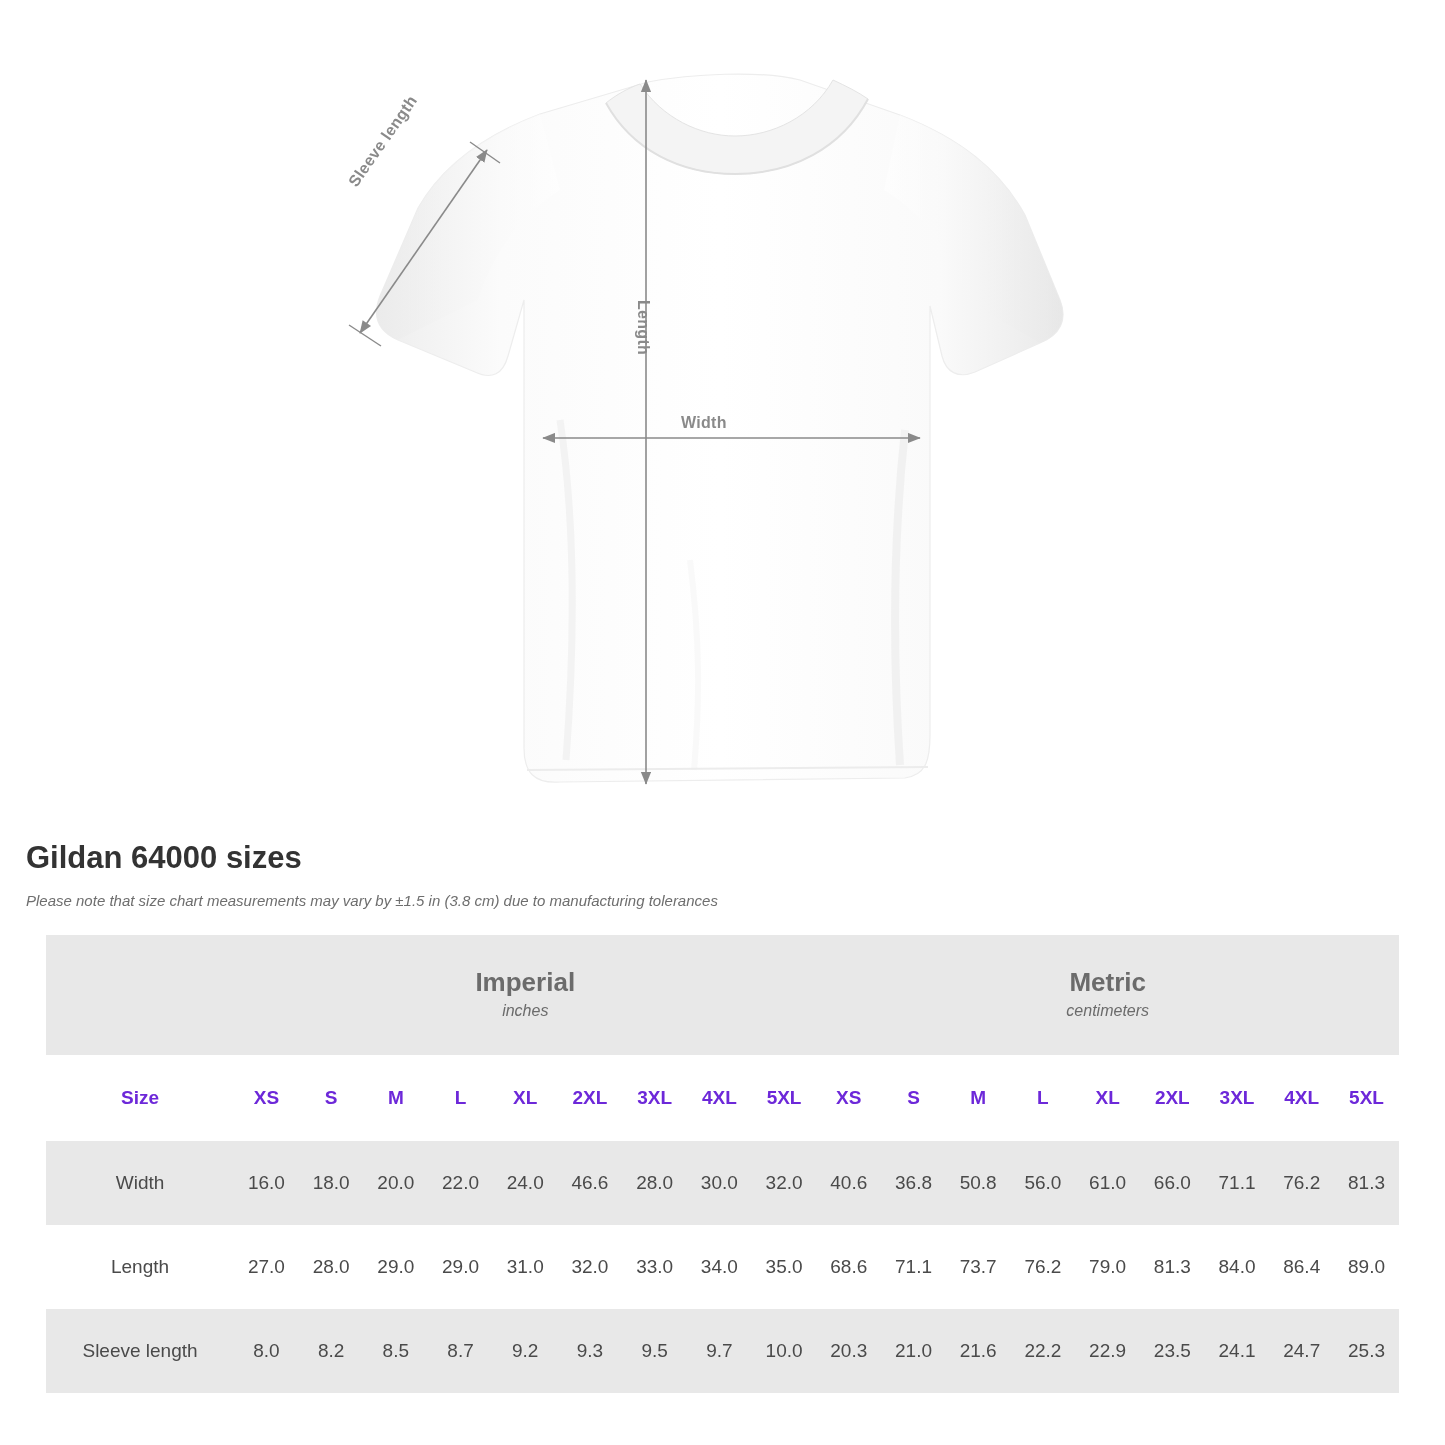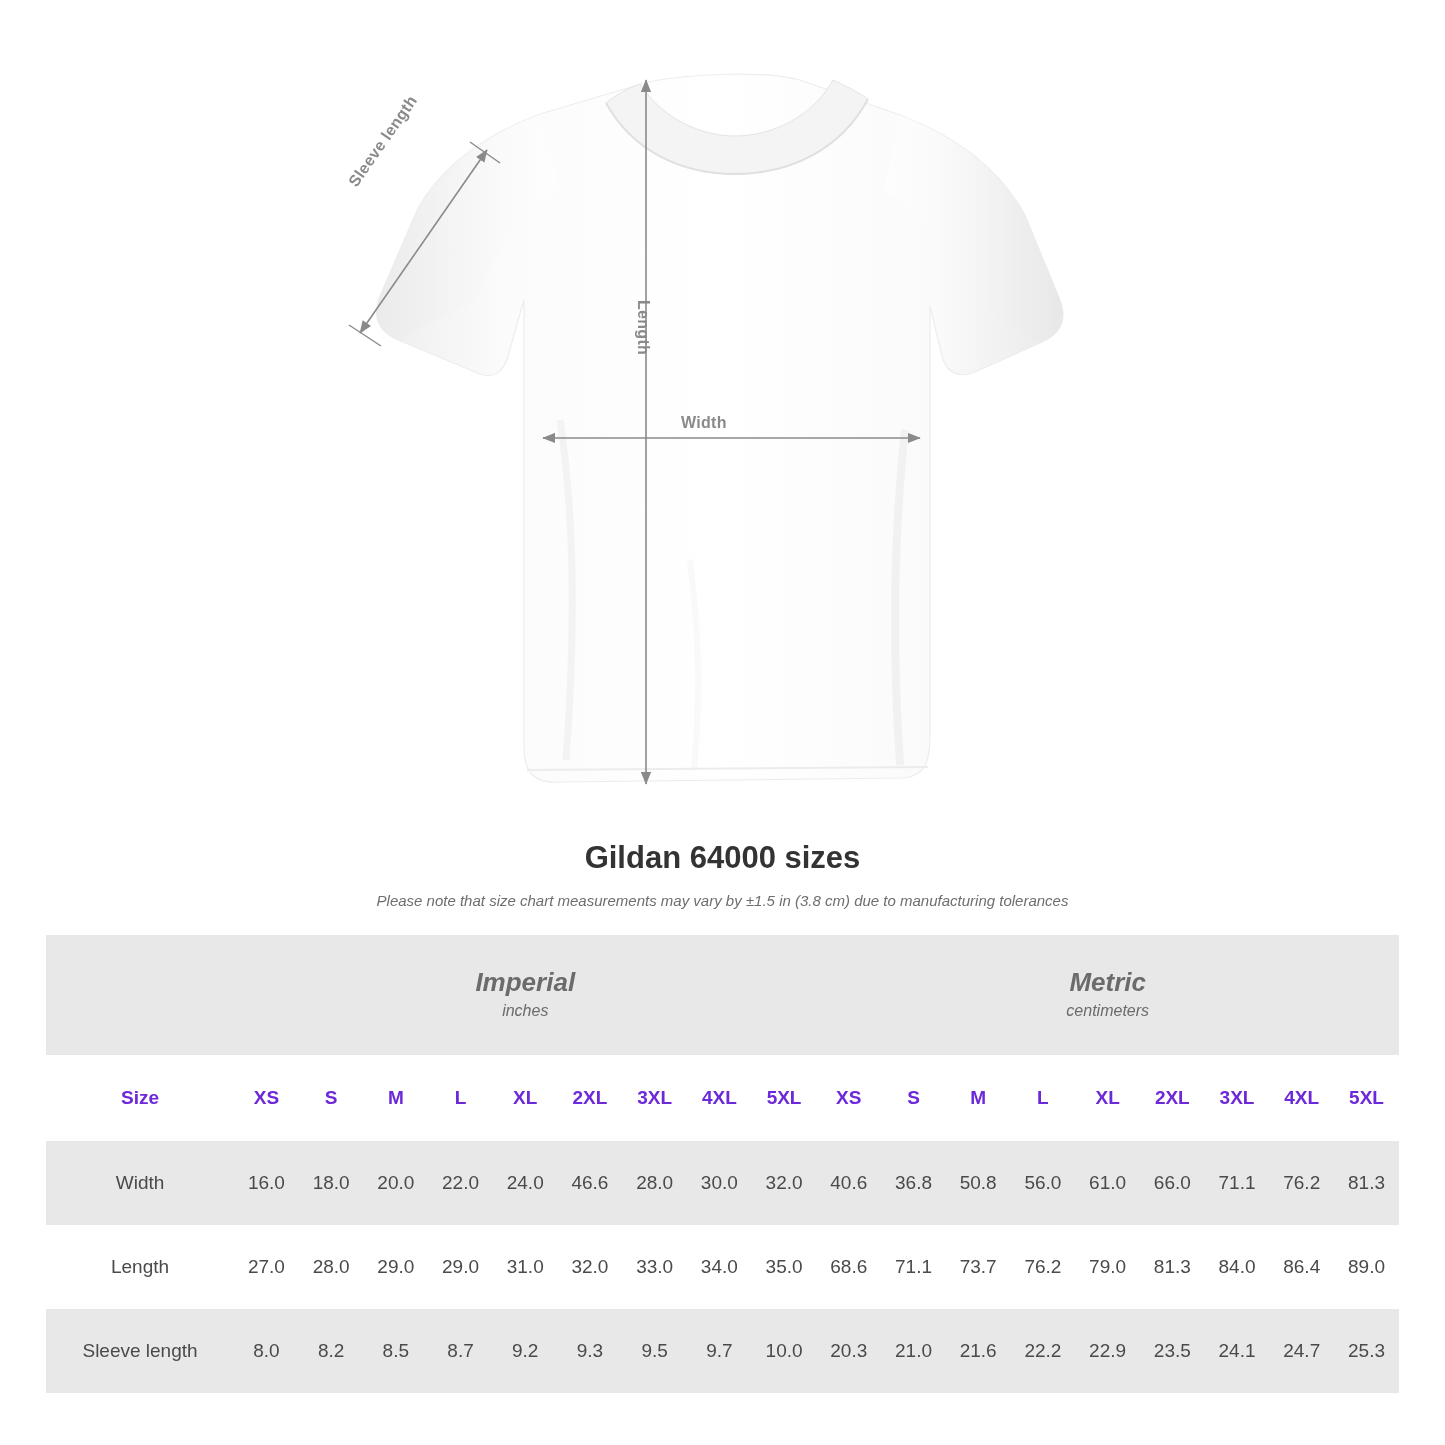--- a/index.html
+++ b/index.html
@@ -52,22 +52,22 @@
     transform: rotate(90deg);
     transform-origin: left top;
   }
   .lbl-width {
     left: 681px;
     top: 414px;
   }
 
   
   .title-block {
-    text-align: center;
     margin-top: 20px;
+    margin-left: 26px;
   }
   .chart-title {
     font-size: 31px;
     font-weight: bold;
     color: #333333;
     margin: 0 0 16px 0;
   }
   .chart-note {
     font-size: 15px;
     font-style: italic;
@@ -91,21 +91,20 @@
     font-weight: normal;
     color: #4a4a4a;
   }
   
   .unit-cell {
     height: 118px;
     background: #e8e8e8;
   }
   .unit-name {
     font-size: 26px;
-    font-style: italic;
     font-weight: bold;
     color: #6b6b6b;
     line-height: 1.25;
   }
   .unit-sub {
     font-size: 16px;
     font-style: italic;
     color: #6b6b6b;
     line-height: 1.6;
     text-align: center;

